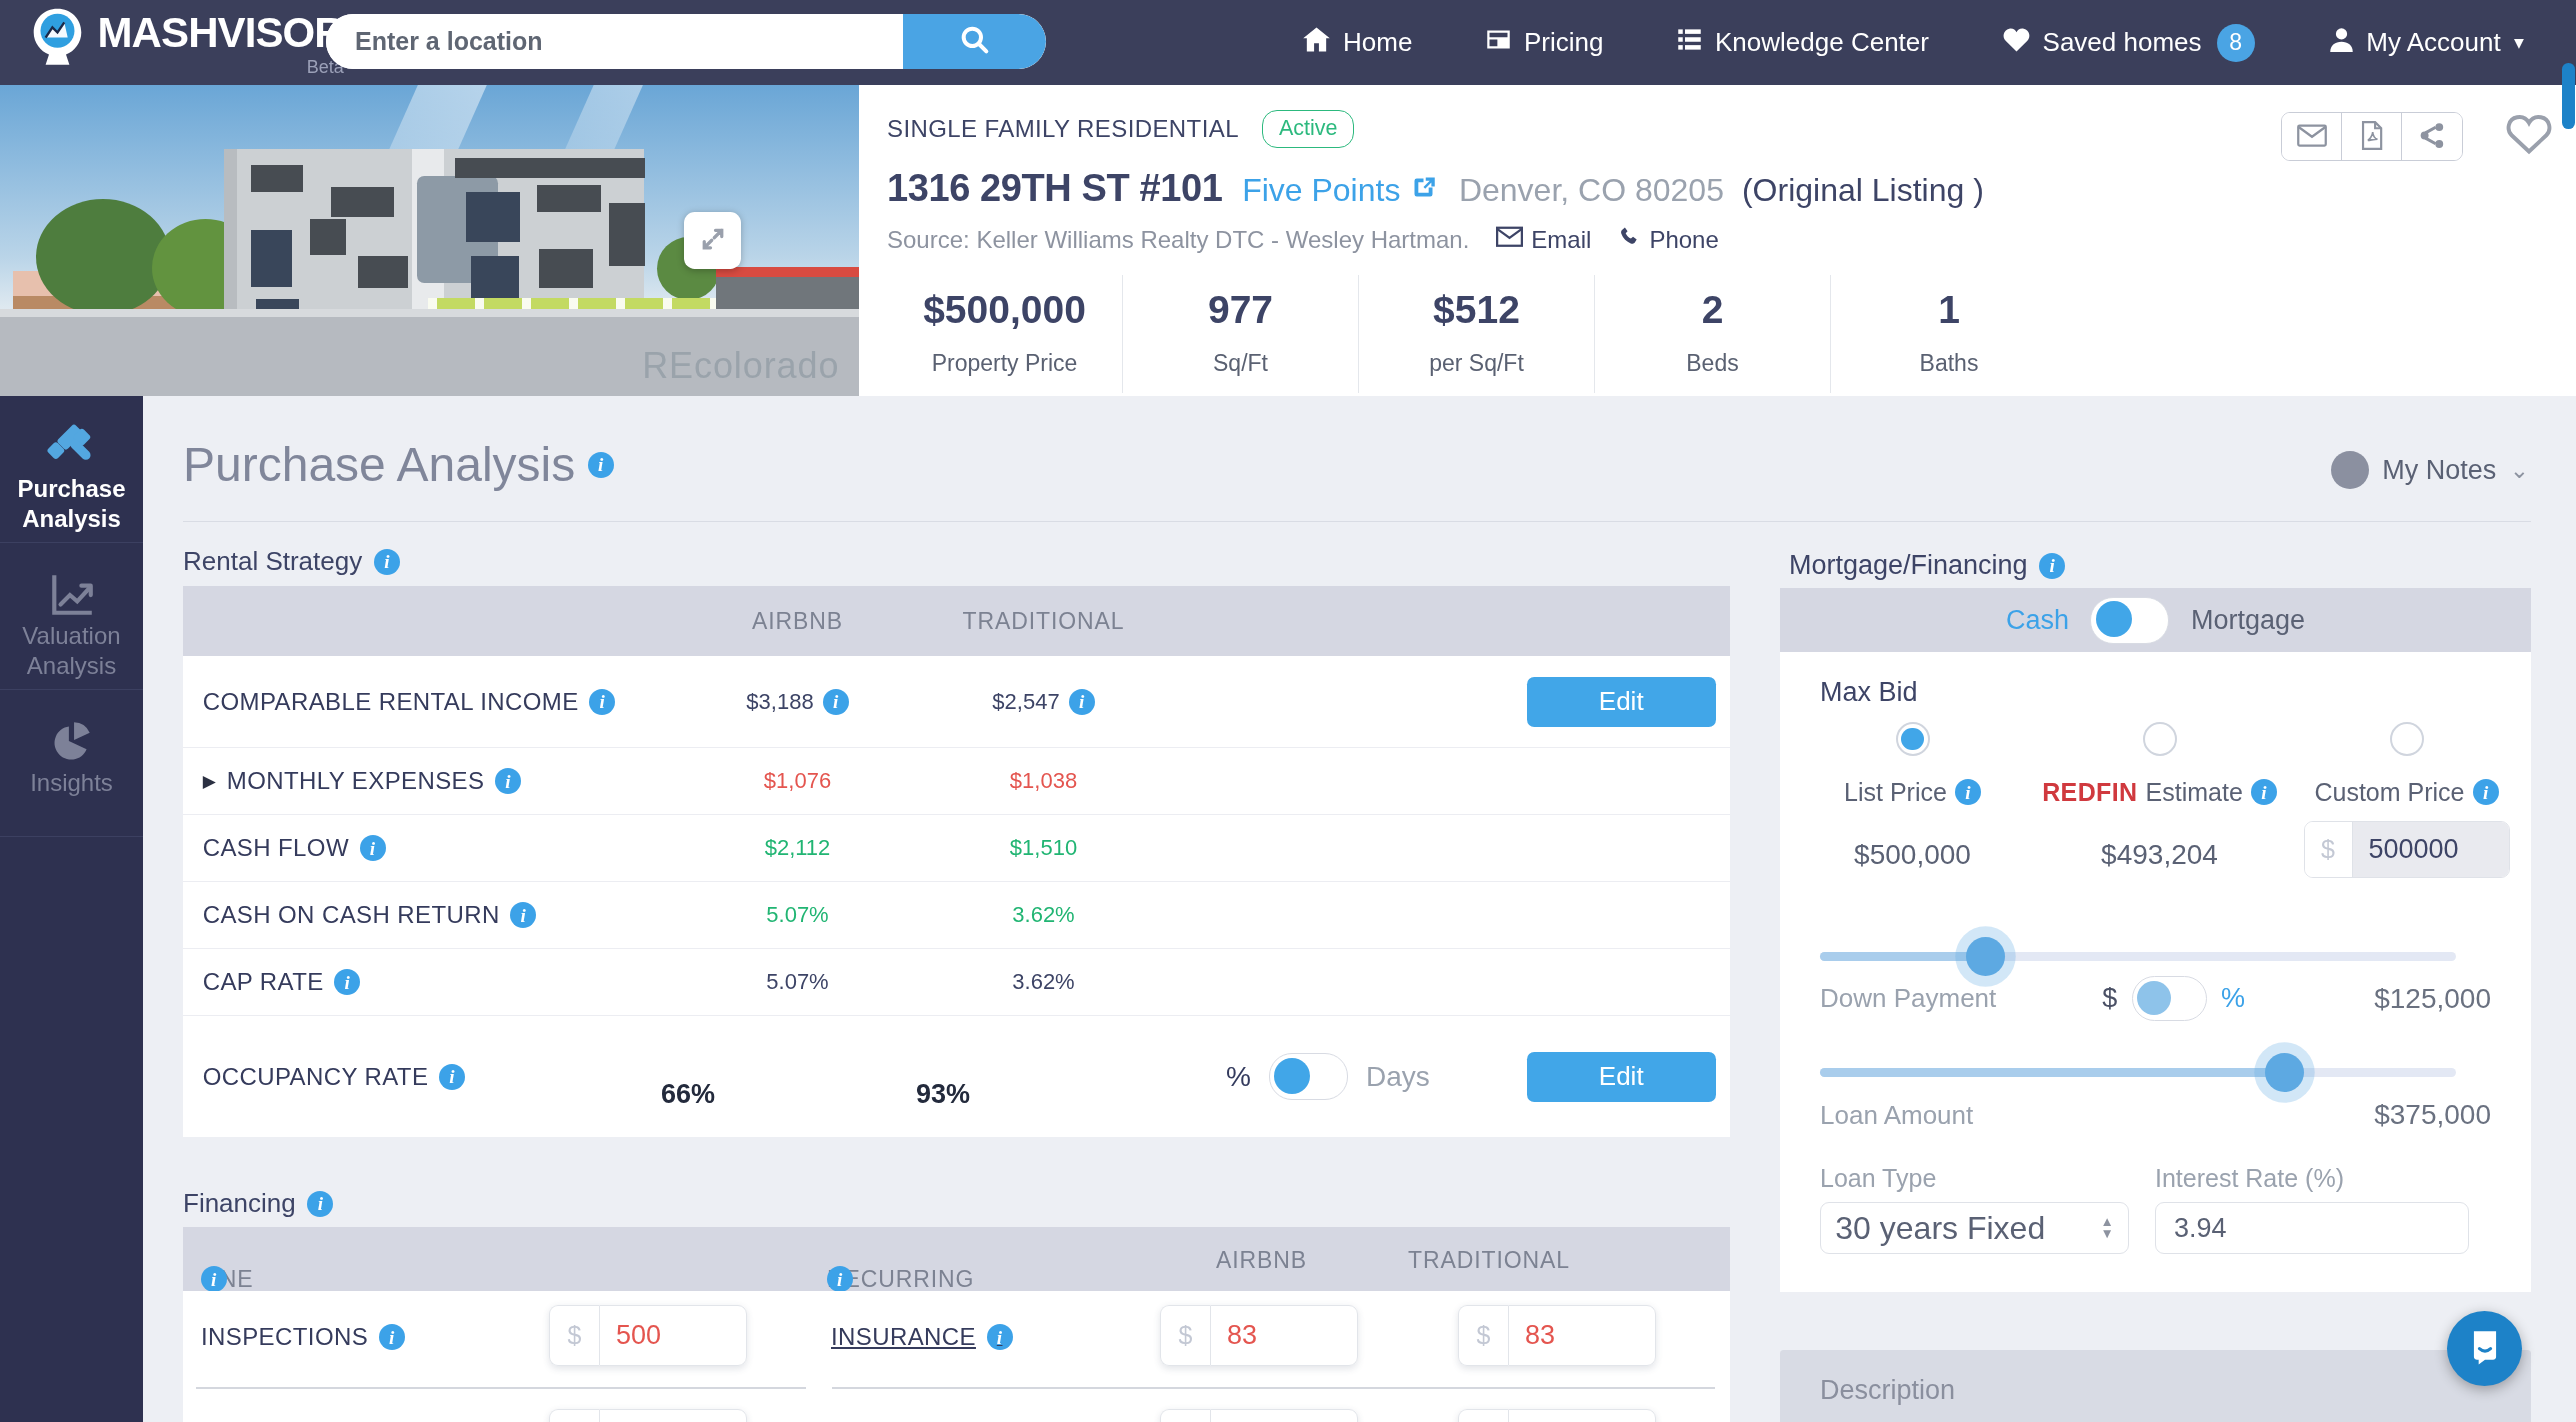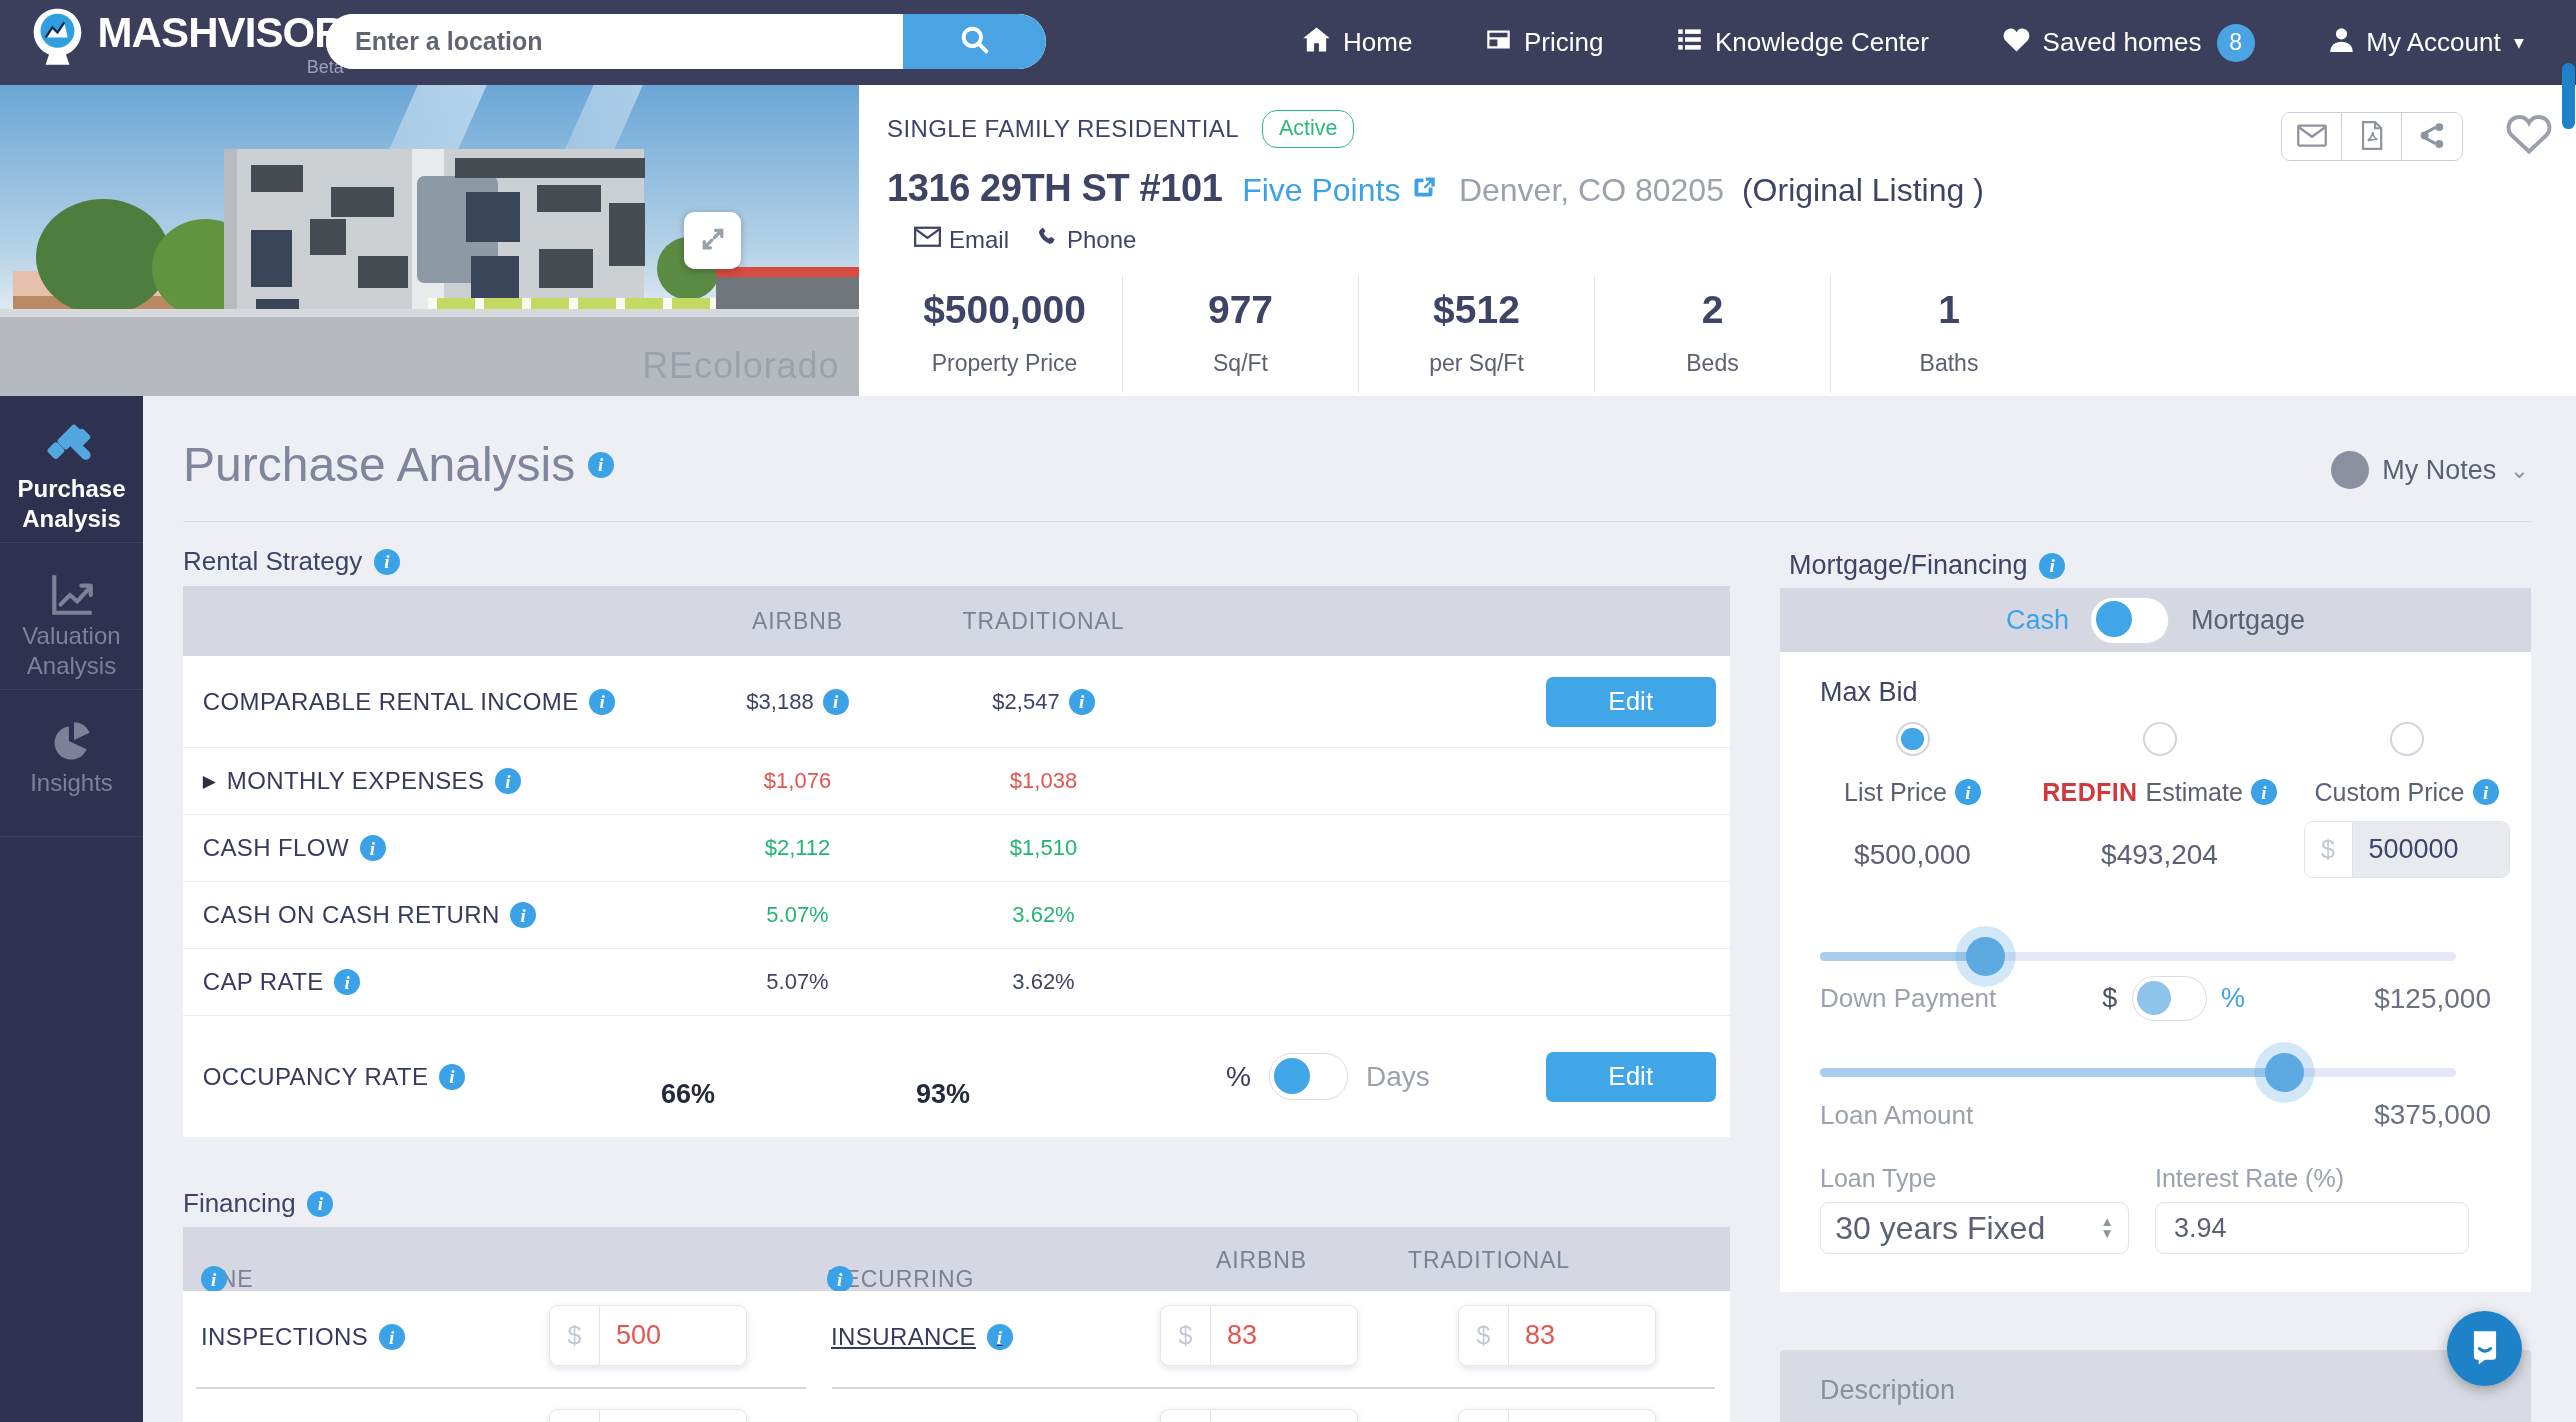--- a/index.html
+++ b/index.html
@@ -91,21 +91,21 @@
   .rs-head span{text-align:center;}
   .rs-row{background:#fff;height:67px;}
   .rs-row.r1{height:91px;}
   .rs-row.occ{height:122px;}
   .rs-row + .rs-row{border-top:1.8px solid #ecedf2;}
   .rs-label{padding-left:19.7px;display:flex;align-items:center;gap:10.7px;font-size:24px;color:#353b5c;letter-spacing:0.4px;}
   .rs-val{text-align:center;font-size:22px;color:#3d4466;display:flex;align-items:center;justify-content:center;gap:9px;}
   .tone-red .rs-val{color:var(--red);}
   .tone-green .rs-val{color:var(--green);}
   .caret{font-size:17px;color:#2b3042;}
-  .edit-btn{width:170px;height:50px;border:0;border-radius:7.2px;background:var(--accent-blue);color:#fff;font-size:26px;cursor:pointer;justify-self:end;margin-right:14.3px;font-family:"Liberation Sans",sans-serif;}
+  .edit-btn{width:189px;height:50px;border:0;border-radius:7.2px;background:var(--accent-blue);color:#fff;font-size:26px;cursor:pointer;justify-self:end;margin-right:14.3px;font-family:"Liberation Sans",sans-serif;}
   .donut{width:104px;height:104px;border-radius:50%;position:relative;margin:0 auto;}
   .donut-in{position:absolute;inset:18px;background:#fff;border-radius:50%;display:flex;align-items:center;justify-content:center;font-size:27px;font-weight:700;color:#232a3c;}
   .occ-right{display:flex;align-items:center;gap:18px;padding-left:64px;}
   .tog{position:relative;width:79px;height:47px;background:#fff;border:1.8px solid #d8dbe3;border-radius:23px;cursor:pointer;flex:0 0 79px;}
   .tog .knob{position:absolute;left:4.5px;top:3.6px;width:36px;height:36px;border-radius:50%;background:var(--accent-blue);}
   .tog-l{font-size:28px;color:#343b5e;}
   .tog-r{font-size:28px;color:var(--gray);}
   .occ-right .edit-btn{margin-left:auto;}
 
   .exp-table{position:absolute;left:0;top:831px;width:1547px;}
@@ -280,20 +280,21 @@
         <span>Five Points</span>
         <span><svg width="27" height="27" viewBox="0 0 24 24" fill="#3ca2e8">
               <path d="M4 6a2 2 0 0 1 2-2h6v3.4H7.4v9.2h9.2V12H20v6a2 2 0 0 1-2 2H6a2 2 0 0 1-2-2z"></path>
               <path d="M12 11.5 17.5 6H14V3h8v8h-3V7.5L13.5 13z"></path>
             </svg></span>
       </span>
       <span class="city">Denver, CO 80205</span>
       <span class="orig">(Original Listing )</span>
     </div>
     <div class="src-row">
+      <span>Source: Keller Williams Realty DTC - Wesley Hartman.</span>
       <span class="src-link">
         <span><svg width="27" height="21.5" viewBox="0 0 24 18" fill="none" stroke="#3d4466" stroke-width="2">
               <rect x="1" y="1" width="22" height="16"></rect>
               <path d="m1 2 11 8L23 2"></path>
             </svg></span>
         <span>Email</span>
       </span>
       <span class="src-link">
         <span><svg width="23" height="23" viewBox="0 0 24 24" fill="#3d4466">
               <path d="M7.2 2.6 10 6.4 8 8.6c1.2 2.6 3 4.4 5.5 5.6l2.2-2 3.8 2.8-1.8 3c-.9 1.4-2.6 2-4.4 1.3C9 17.6 5.2 13.8 3.5 9.2c-.7-1.8-.1-3.5 1.3-4.4z"></path>

